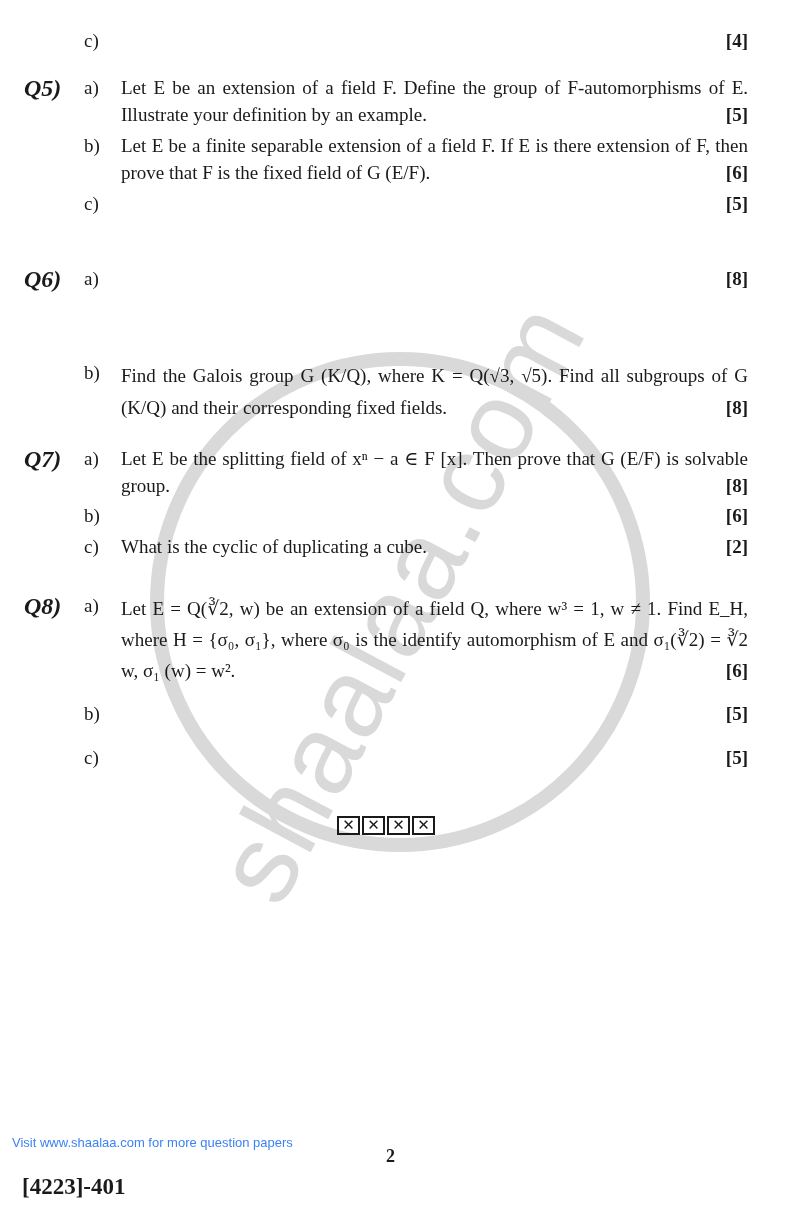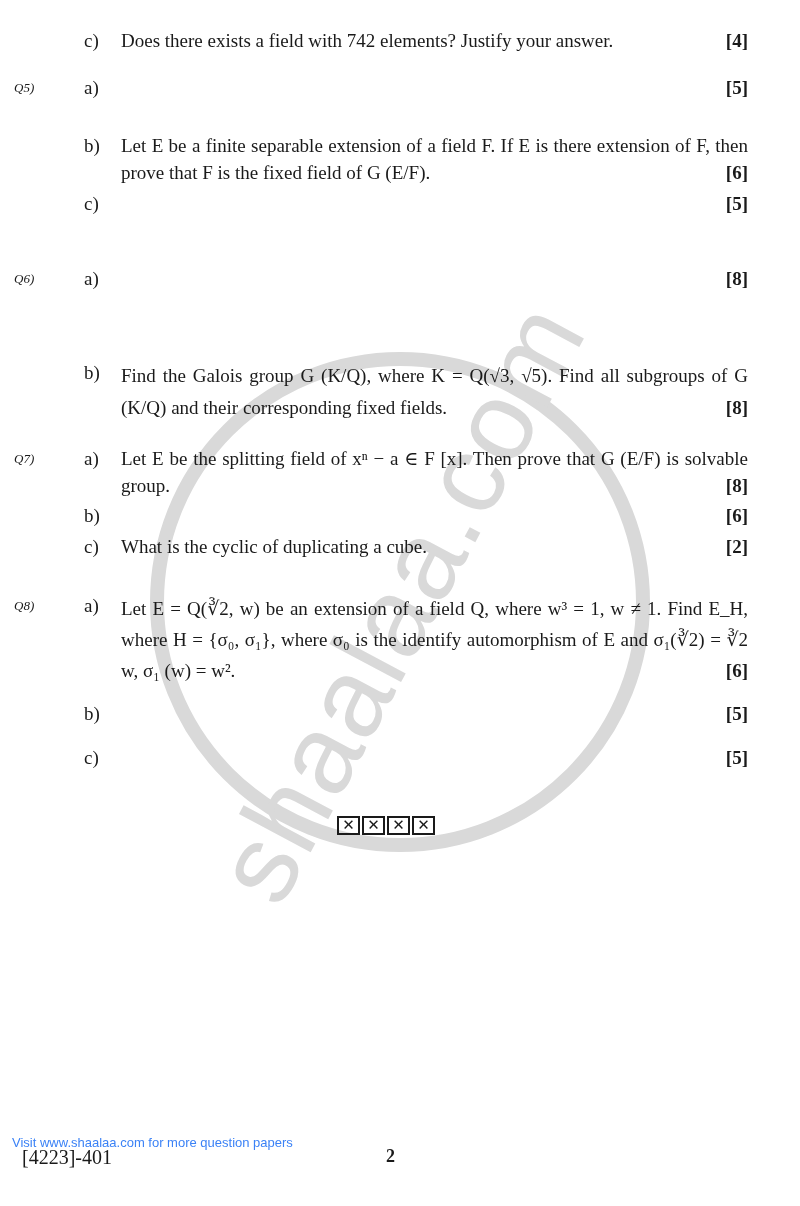--- a/index.html
+++ b/index.html
@@ -48,24 +48,24 @@
     }
     .row {
       position: absolute;
       left: 0;
       width: 800px;
       font-size: 19px;
       line-height: 26.5px;
     }
     .qnum {
       position: absolute;
-      left: 14px;
+      left: 24px;
       font-style: italic;
-      font-weight: normal;
-      font-size: 13px;
+      font-weight: bold;
+      font-size: 24px;
     }
     .part {
       position: absolute;
       left: 84px;
       font-size: 19px;
     }
     .text {
       position: absolute;
       left: 121px;
       width: 627px;
@@ -92,23 +92,23 @@
       display: flex;
       align-items: center;
       justify-content: center;
       font-family: "DejaVu Sans", sans-serif;
       font-size: 15px;
       line-height: 1;
     }
     .footer-code {
       position: absolute;
       left: 22px;
-      top: 1146px;
-      font-weight: normal;
-      font-size: 20px;
+      top: 1174px;
+      font-weight: bold;
+      font-size: 23px;
     }
     .footer-page {
       position: absolute;
       left: 386px;
       top: 1146px;
       font-weight: bold;
       font-size: 18px;
     }
     .footer-visit {
       position: absolute;
@@ -125,28 +125,28 @@
 <div class="watermark">
   <div class="watermark-text">shaalaa.com</div>
 </div>
 
 <div class="page">
 
   <div class="row" style="top:28px;">
     <span class="part">c)</span>
     <div class="text">
       <span class="marks">[4]</span>
-      <span>Does there exists a field with 742 elements? Justify your answer.</span>
     </div>
   </div>
 
   <span class="qnum" style="top:75px; line-height:26.5px;">Q5)</span>
   <div class="row" style="top:75px;">
     <span class="part">a)</span>
     <div class="text">
+      <span>Let E be an extension of a field F. Define the group of F-automorphisms of E. Illustrate your definition by an example.</span>
       <span class="marks">[5]</span>
     </div>
   </div>
   <div class="row" style="top:133px;">
     <span class="part">b)</span>
     <div class="text">
       <span>Let E be a finite separable extension of a field F. If E is there extension of F, then prove that F is the fixed field of G (E/F).</span>
       <span class="marks">[6]</span>
     </div>
   </div>

